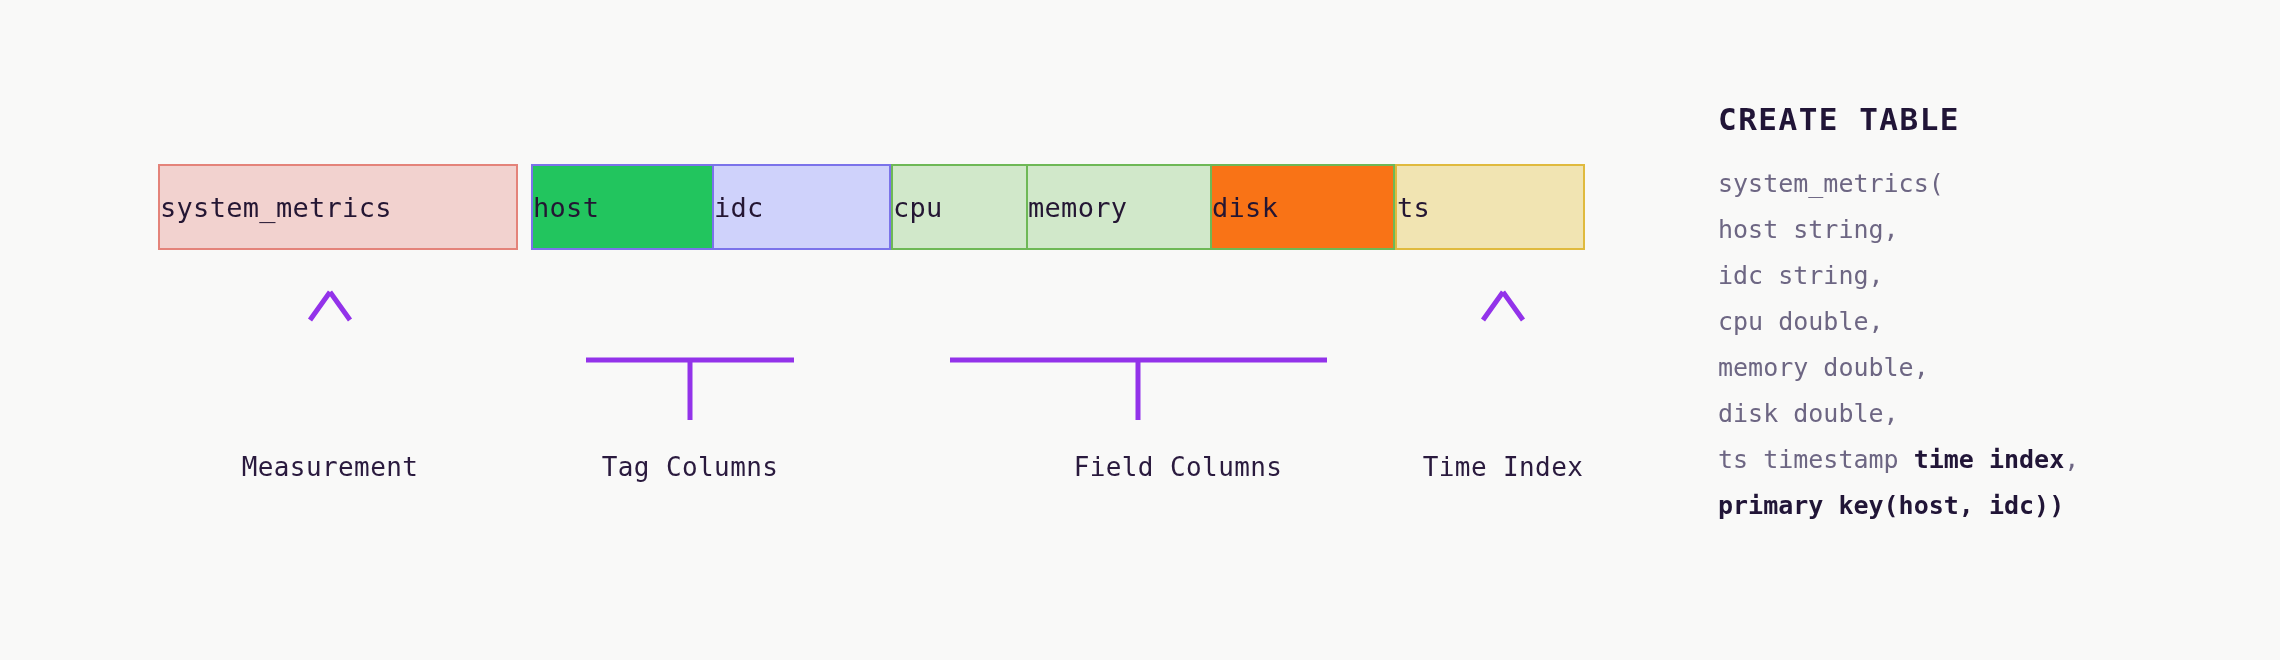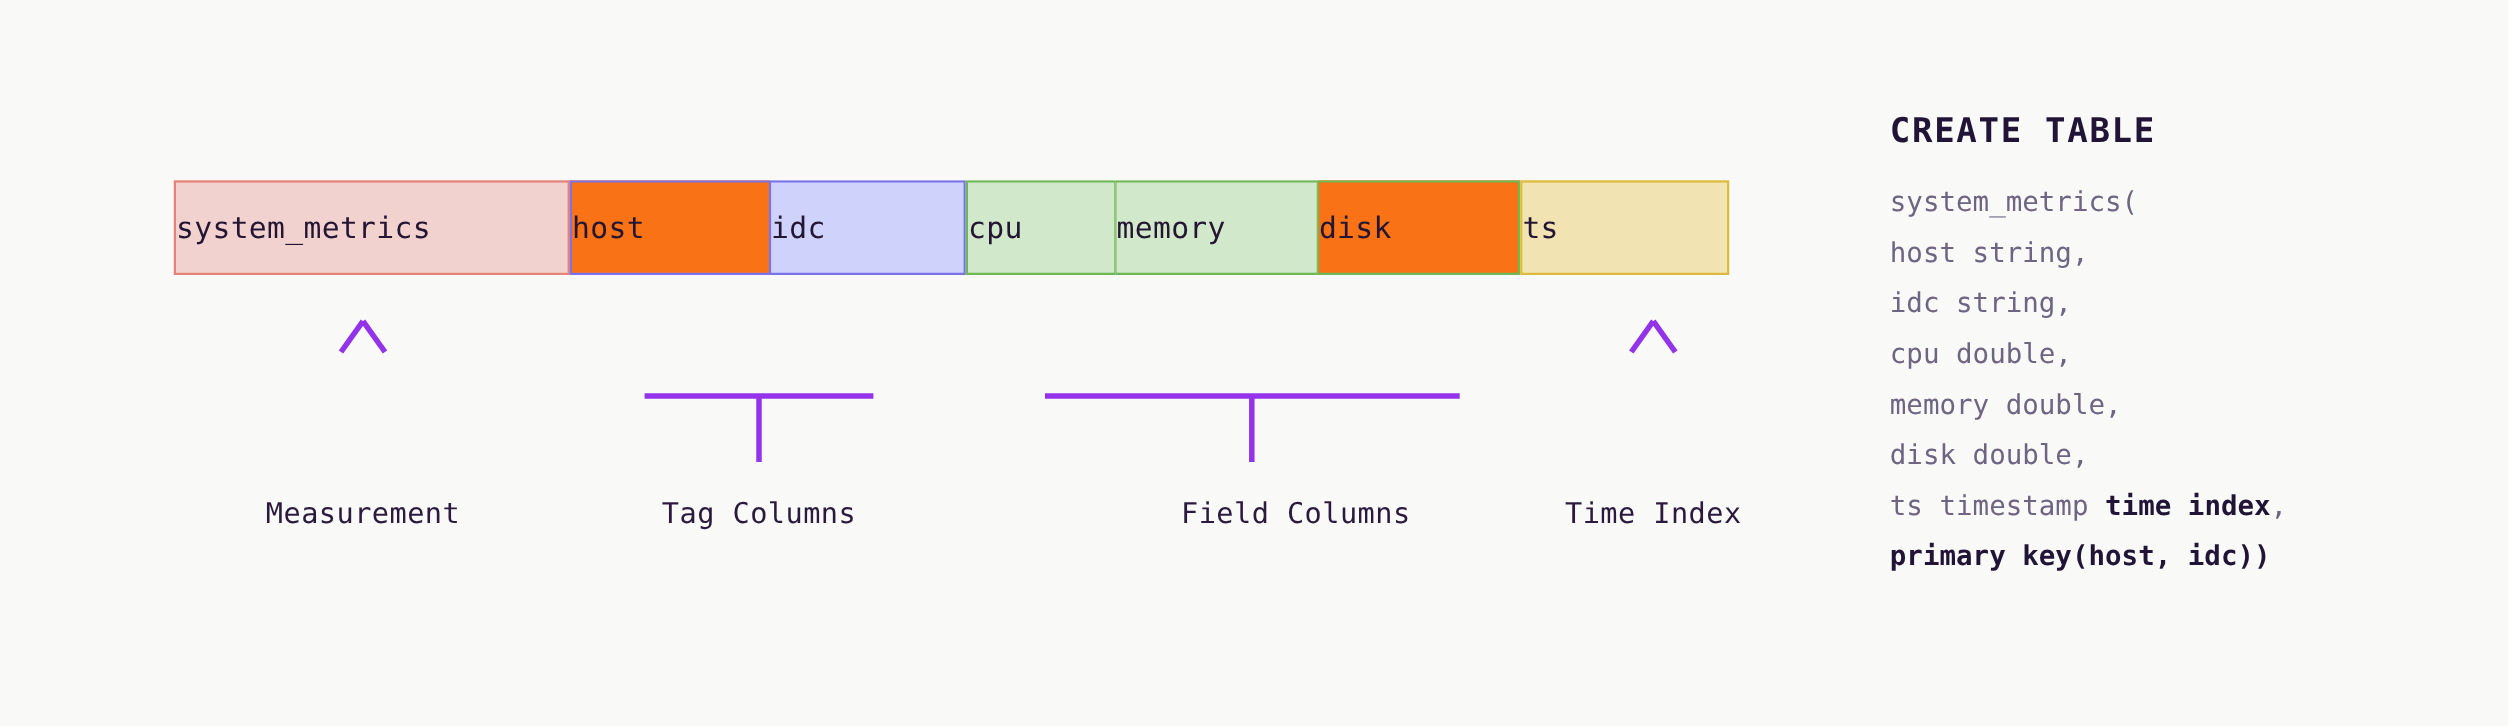--- a/index.html
+++ b/index.html
@@ -115,21 +115,21 @@
 </style>
 </head>
 <body>
 
 <div id="canvas">
 
   <div id="schema-strip">
     <div class="cell measurement" style="background: rgb(242, 210, 207); border-color: rgb(228, 131, 122);">
       <span>system_metrics</span>
     </div>
-    <div class="cell tag host" style="background: #f97316; border-color: rgb(123, 115, 234);">
+    <div class="cell tag host" style="background: #22c55e; border-color: rgb(123, 115, 234); margin-left: 13px;">
       <span>host</span>
     </div>
     <div class="cell tag idc" style="background: rgb(207, 210, 251); border-color: rgb(123, 115, 234);">
       <span>idc</span>
     </div>
     <div class="cell field cpu" style="background: rgb(209, 232, 202); border-color: rgb(110, 184, 86);">
       <span>cpu</span>
     </div>
     <div class="cell field memory" style="background: rgb(209, 232, 202); border-color: rgb(110, 184, 86);">
       <span>memory</span>

